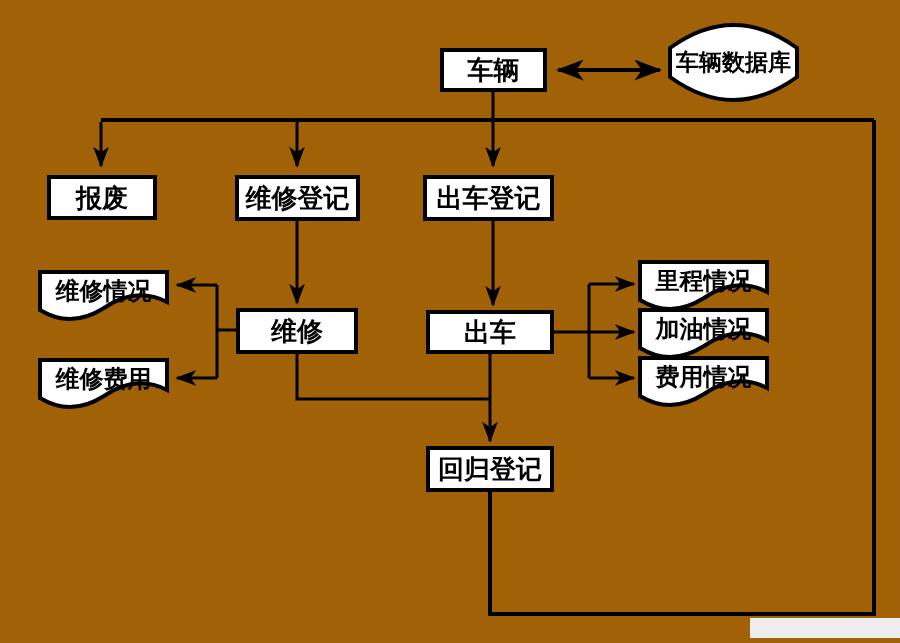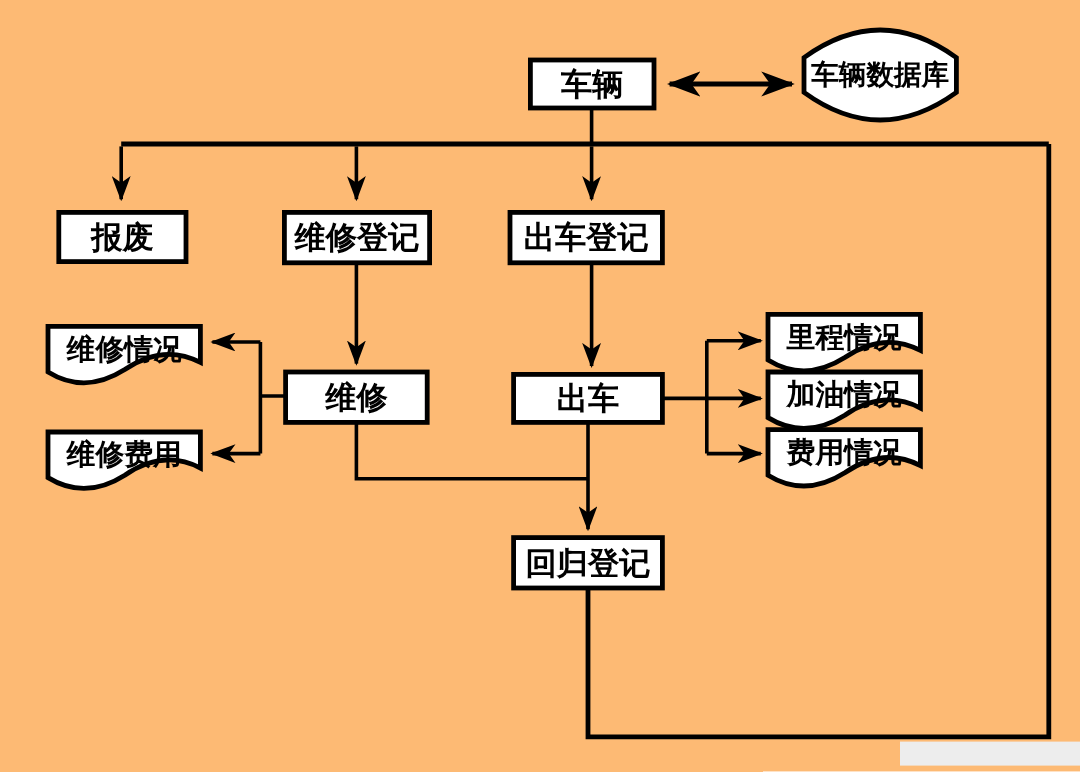--- a/index.html
+++ b/index.html
@@ -4,21 +4,21 @@
 <style>
   html, body {
     margin: 0;
     padding: 0;
     background: #ffffff;
   }
   .stage {
     position: relative;
     width: 900px;
     height: 643px;
-    background: #fdba74;
+    background: #a16207;
     overflow: hidden;
     font-family: "DejaVu Sans", "Liberation Sans", sans-serif;
   }
   svg {
     display: block;
   }
   .shape {
     fill: #ffffff;
     stroke: #000000;
     stroke-width: 4;

